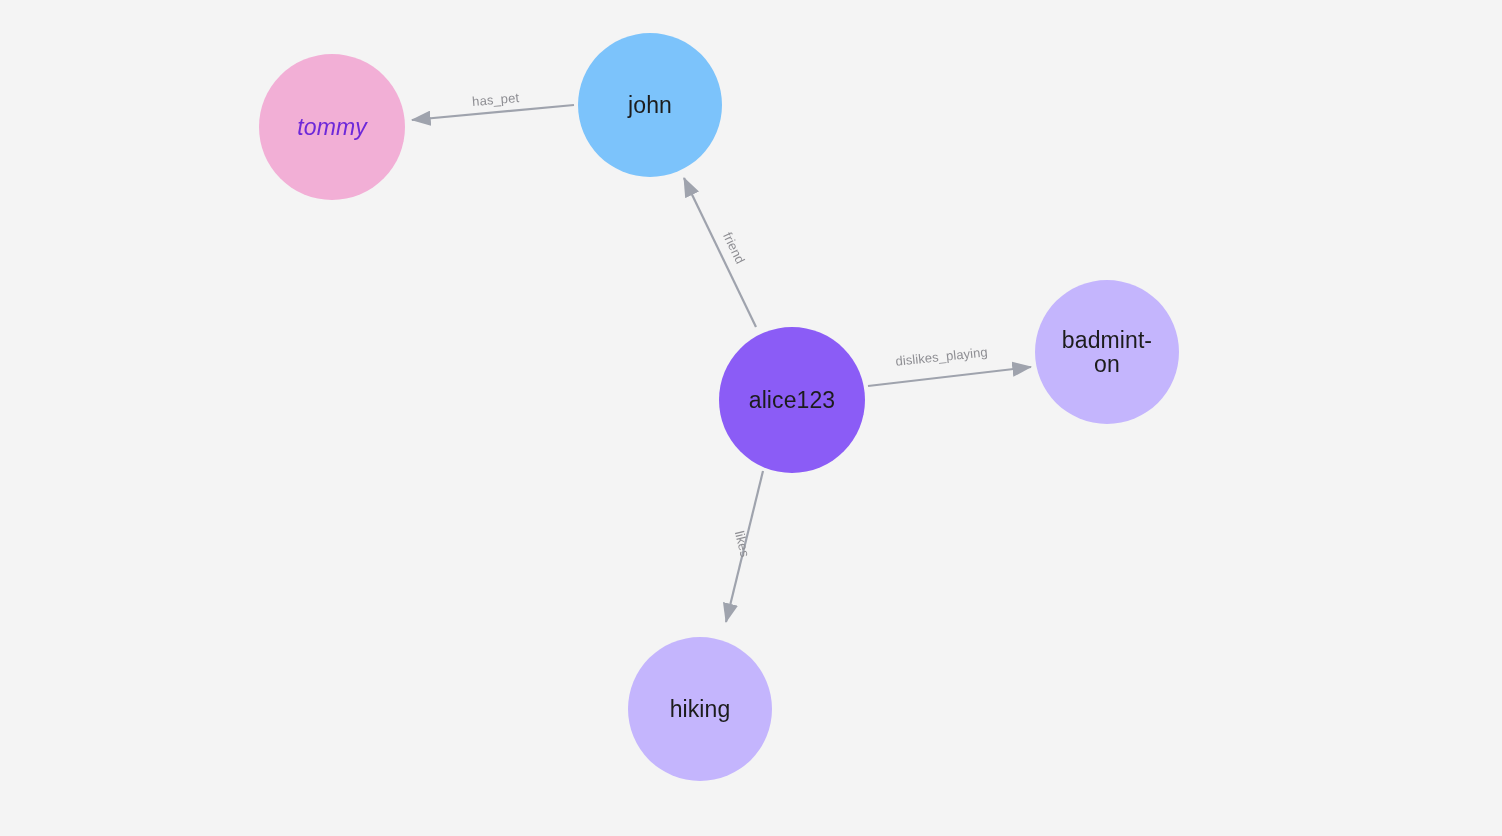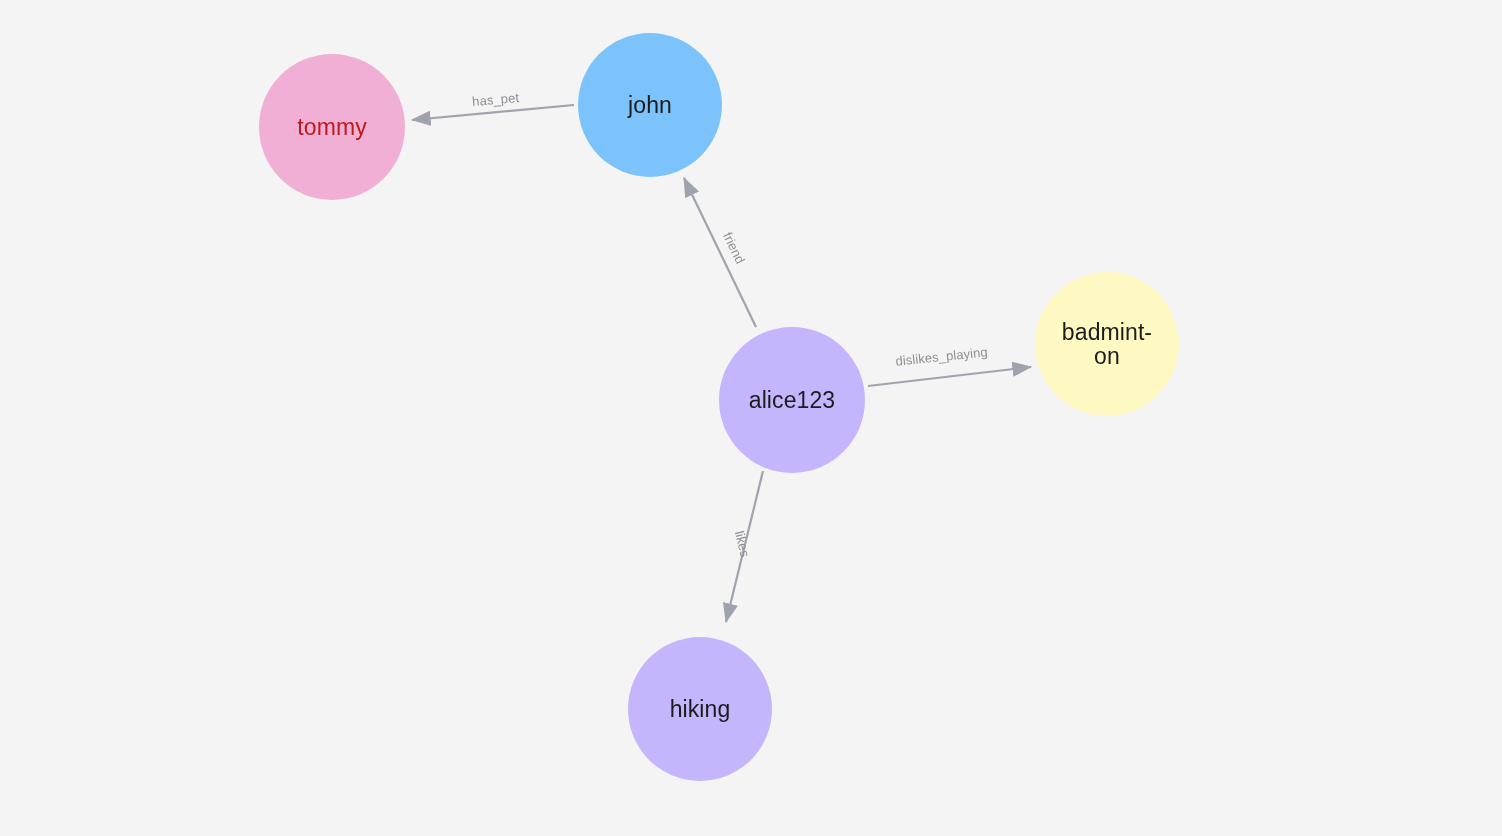--- a/index.html
+++ b/index.html
@@ -80,29 +80,29 @@
         </g>
         <g>
           <line class="edge-line" x1="763" y1="471" x2="726" y2="622" stroke="#9fa3ad" stroke-width="2.2" marker-end="url(#arrowhead)"></line>
           <text class="edge-label" x="738" y="545" text-anchor="middle" fill="#8e8e93" transform="rotate(76 738 545)">likes</text>
         </g>
       </g>
   </svg>
 
   <div id="nodes-group">
       <div class="graph-node" style="left: 259px; top: 54px; width: 146px; height: 146px; background: rgb(242, 175, 214);">
-        <span class="node-label" style="color: #b91c1c;">tommy</span>
+        <span class="node-label" style="color: #6d28d9; font-style: italic;">tommy</span>
       </div>
       <div class="graph-node" style="left: 578px; top: 33px; width: 144px; height: 144px; background: rgb(124, 195, 251);">
         <span class="node-label" style="color: rgb(28, 28, 28);">john</span>
       </div>
-      <div class="graph-node" style="left: 719px; top: 327px; width: 146px; height: 146px; background: #c4b5fd;">
+      <div class="graph-node" style="left: 719px; top: 327px; width: 146px; height: 146px; background: #8b5cf6;">
         <span class="node-label" style="color: rgb(28, 28, 28);">alice123</span>
       </div>
-      <div class="graph-node" style="left: 1035px; top: 272px; width: 144px; height: 144px; background: #fef9c3;">
+      <div class="graph-node" style="left: 1035px; top: 280px; width: 144px; height: 144px; background: #c4b5fd;">
         <span class="node-label" style="color: rgb(28, 28, 28);">badmint-
 on</span>
       </div>
       <div class="graph-node" style="left: 628px; top: 637px; width: 144px; height: 144px; background: #c4b5fd;">
         <span class="node-label" style="color: rgb(28, 28, 28);">hiking</span>
       </div>
     </div>
 
 </div>
 

